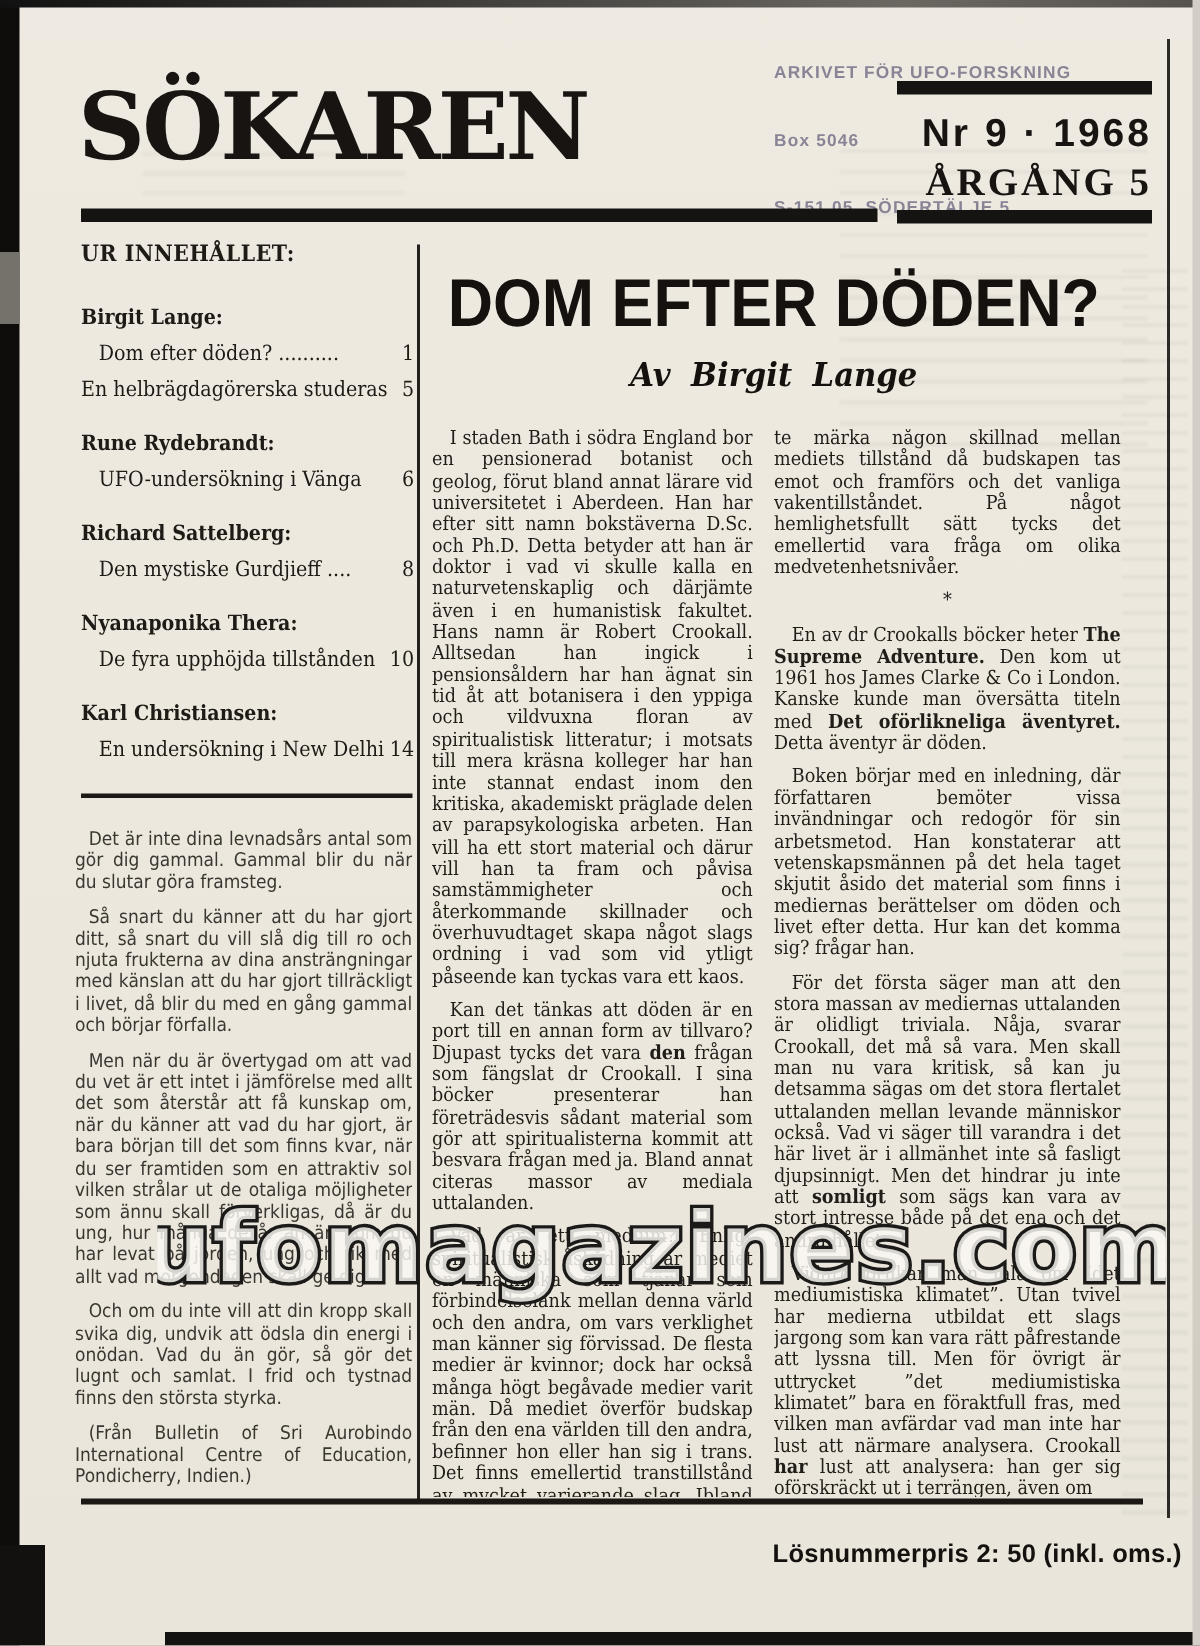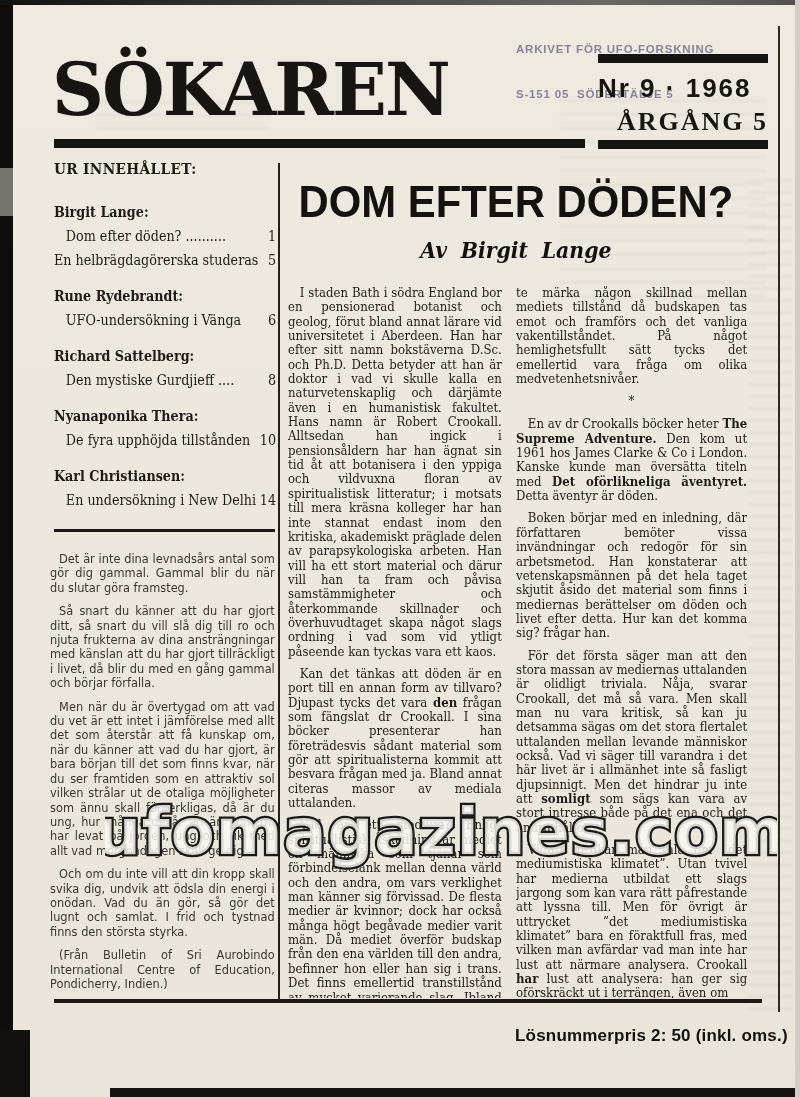--- a/index.html
+++ b/index.html
@@ -27,26 +27,26 @@
   .bleed2{left:748px;top:170px;width:44px;height:840px;
     background:repeating-linear-gradient(0deg,rgba(110,104,96,.16) 0 3px,transparent 3px 12px);}
   .bleed3{left:95px;top:95px;width:175px;height:48px;
     background:repeating-linear-gradient(0deg,rgba(110,104,96,.13) 0 3px,transparent 3px 13px);}
   
   .stamp{left:516px;top:12px;width:250px;color:rgba(128,123,142,.92);
     font-family:"Liberation Sans",sans-serif;font-weight:bold;font-size:11.5px;
     letter-spacing:.8px;line-height:15px;white-space:pre;}
   
   .mast-title{left:52px;top:54px;font-family:"DejaVu Serif",serif;font-weight:bold;
-    font-size:72px;line-height:1;letter-spacing:-2px;color:#171412;}
+    font-size:62px;line-height:1;letter-spacing:-2px;color:#171412;}
   .rule{background:#161412;}
   .rule-main{left:54px;top:139px;width:531px;height:9px;}
   .rule-rt{left:598px;top:54px;width:170px;height:9px;}
   .rule-rb{left:598px;top:140px;width:170px;height:9px;}
-  .mast-issue{left:598px;top:73px;width:170px;
+  .mast-issue{left:598px;top:73px;width:170px;text-align:right;
     font-family:"Liberation Sans",sans-serif;font-weight:bold;font-size:26px;
     letter-spacing:2px;color:#171412;white-space:nowrap;}
   .mast-volume{left:598px;top:107px;width:170px;text-align:right;
     font-family:Liberation Serif, serif;font-weight:bold;font-size:26px;
     letter-spacing:2px;color:#171412;white-space:nowrap;}
   
   .div-v{left:278px;top:163px;width:2px;height:838px;background:#23201d;}
   .div-right{left:778px;top:26px;width:2px;height:986px;background:#2c2a27;}
   .rule-bottom{left:54px;top:999px;width:708px;height:4px;background:#1b1815;}
   .rule-toc{left:54px;top:529px;width:221px;height:3px;background:#1b1815;}
@@ -88,20 +88,21 @@
 <body>
 
 <div class="page">
 
   <div class="abs bleed bleed1"></div>
   <div class="abs bleed bleed2"></div>
   <div class="abs bleed bleed3"></div>
 
   <div class="abs stamp">
     <div>ARKIVET FÖR UFO-FORSKNING</div>
+    <div>Box 5046</div>
     <div>S-151 05  SÖDERTÄLJE 5</div>
   </div>
 
   <div class="abs mast-title">SÖKAREN</div>
   <div class="abs rule rule-rt"></div>
   <div class="abs mast-issue">Nr 9 · 1968</div>
   <div class="abs mast-volume">ÅRGÅNG 5</div>
   <div class="abs rule rule-main"></div>
   <div class="abs rule rule-rb"></div>
 

